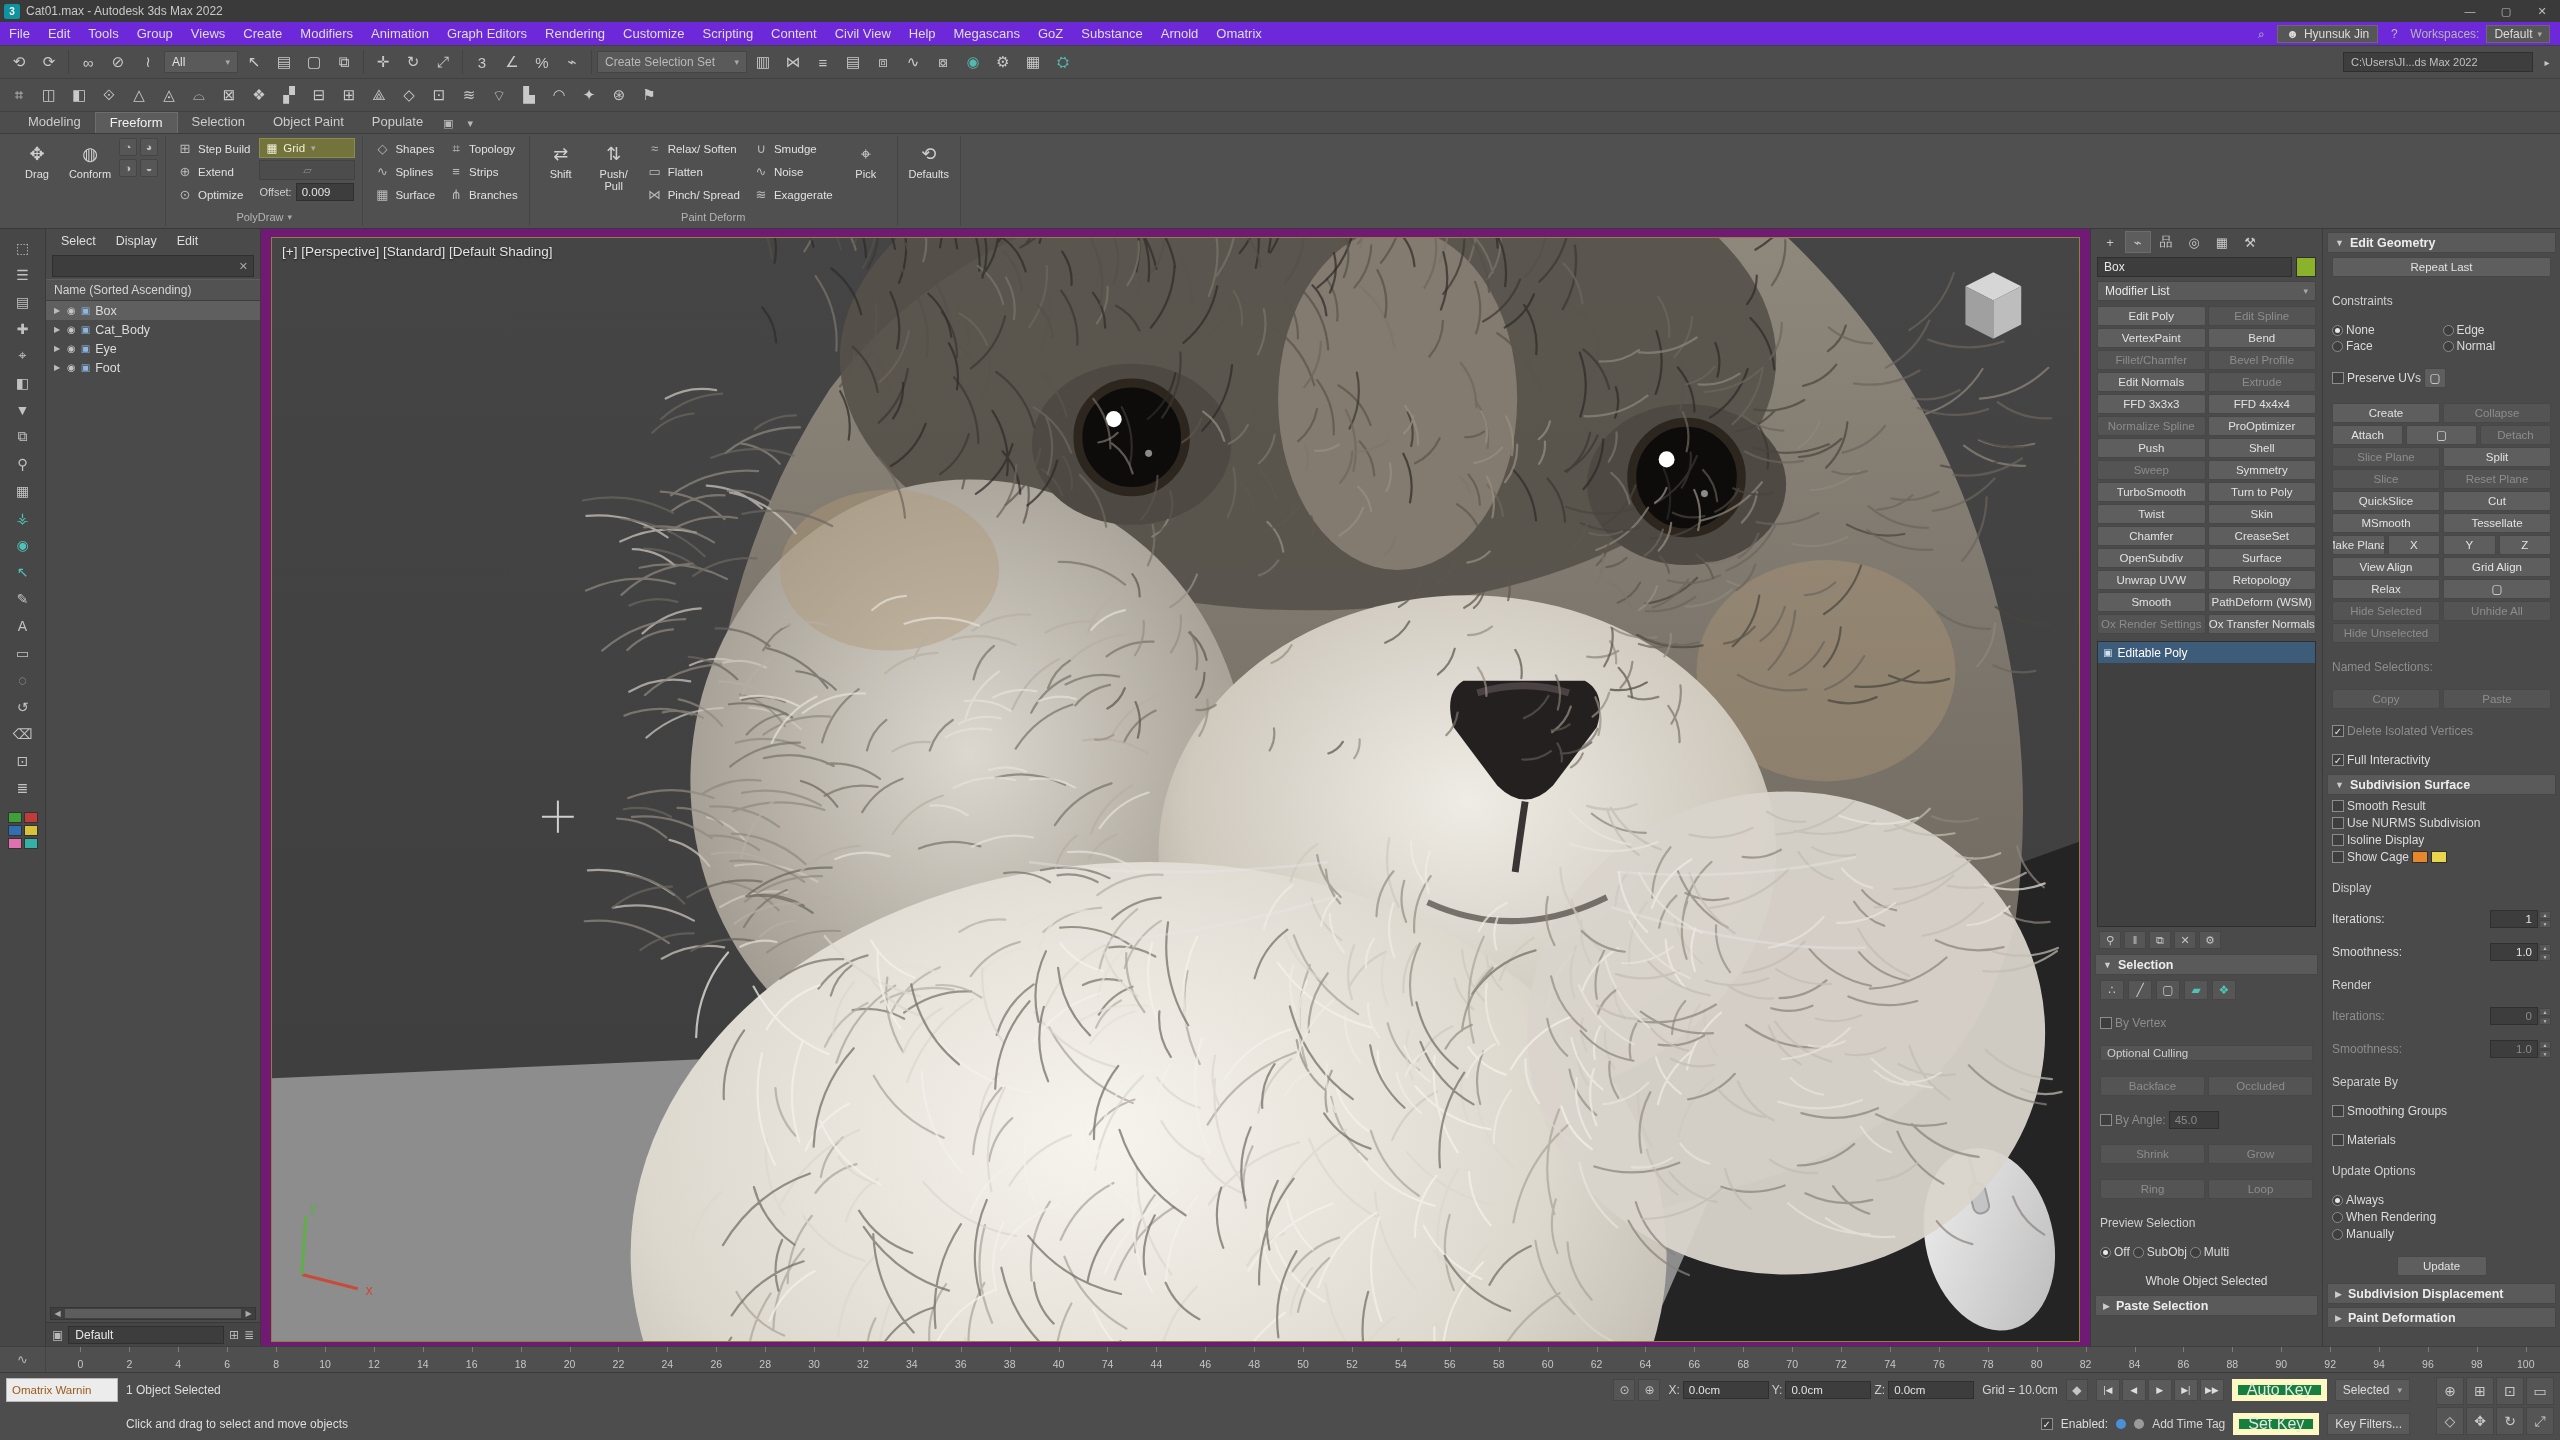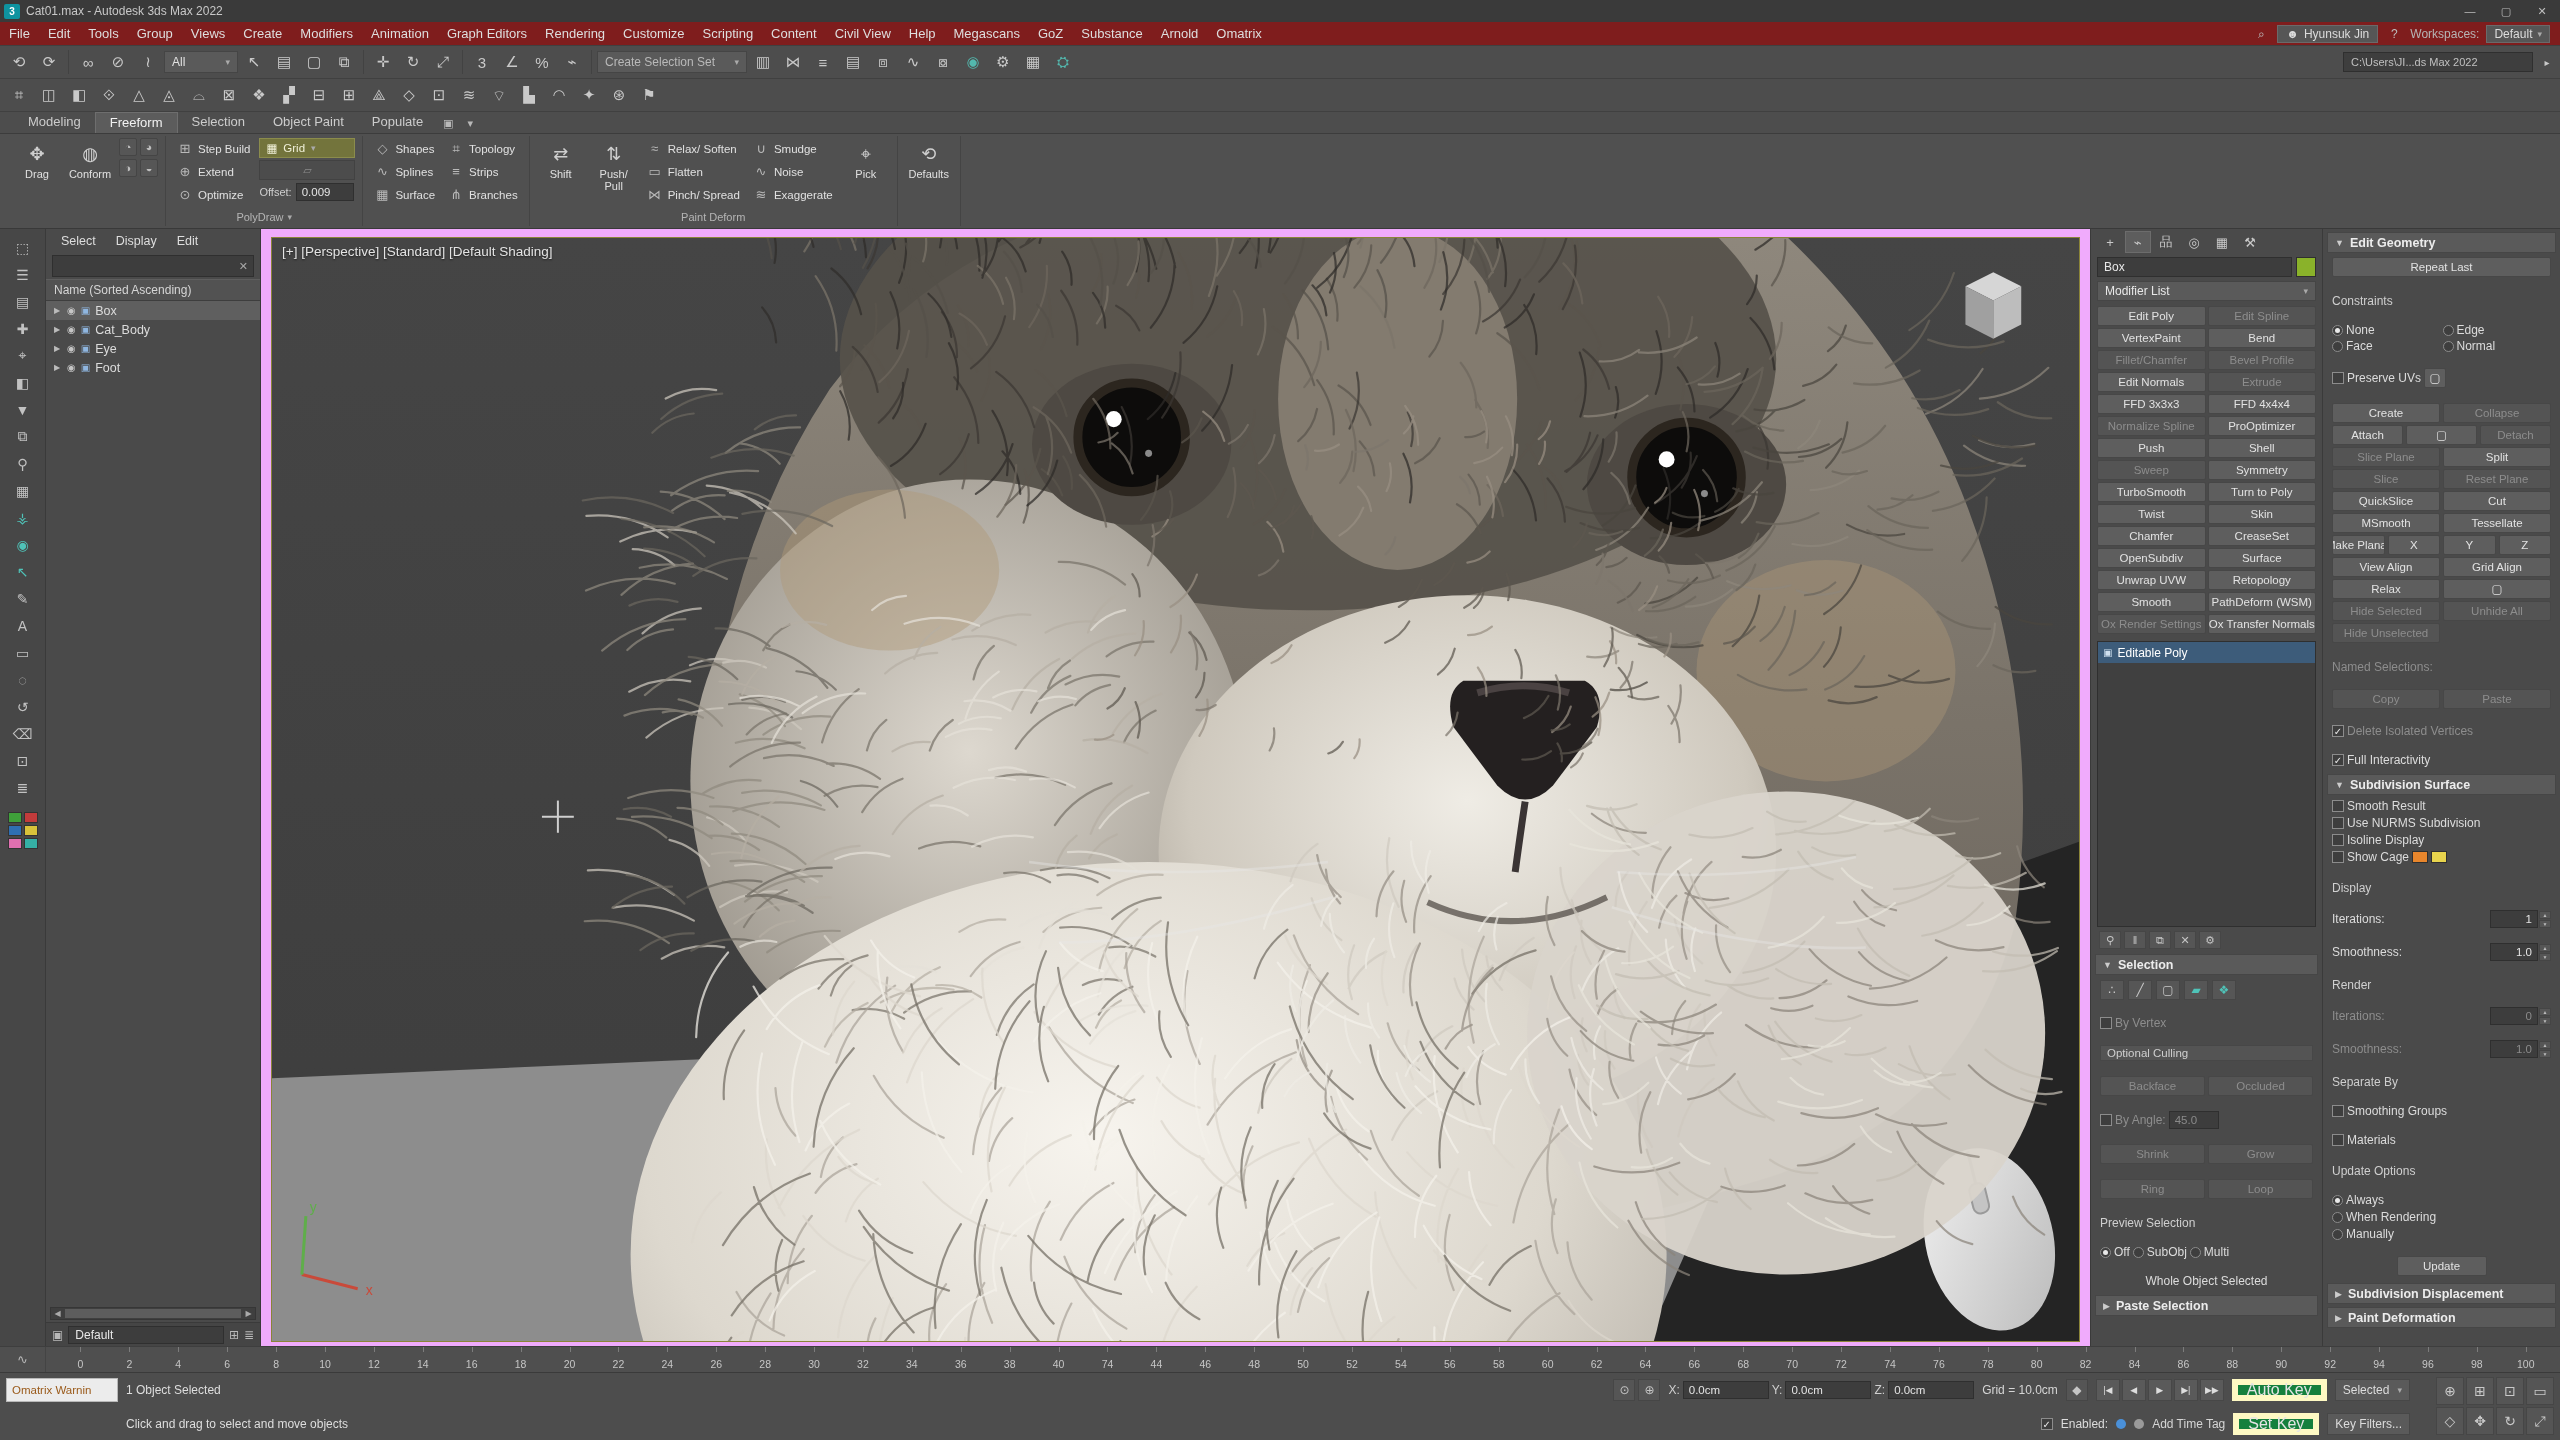--- a/index.html
+++ b/index.html
@@ -6,21 +6,21 @@
 html,body{width:2560px;height:1440px;overflow:hidden}
 body{background:#3c3c3c;font-family:"Liberation Sans","DejaVu Sans",sans-serif;color:#dcdcdc;user-select:none}
 #app{position:absolute;inset:0;display:flex;flex-direction:column}
 
 .titlebar{height:22px;background:#3a3a3a;display:flex;align-items:center;font-size:12px;color:#c8c8c8;padding-left:4px;flex:0 0 auto}
 .logo{width:16px;height:15px;background:#0e93a0;color:#fff;font-size:10px;font-weight:bold;display:flex;align-items:center;justify-content:center;border-radius:2px;margin-right:6px}
 .t-title{white-space:nowrap}
 .t-spacer{flex:1}
 .t-btn{width:36px;height:22px;display:flex;align-items:center;justify-content:center;font-size:11px;color:#bdbdbd}
 
-.menubar{height:24px;background:#7f1d1d;display:flex;align-items:center;font-size:13px;border-bottom:1px solid #404040;flex:0 0 auto}
+.menubar{height:24px;background:#6d28d9;display:flex;align-items:center;font-size:13px;border-bottom:1px solid #404040;flex:0 0 auto}
 .menu-items{display:flex;height:100%}
 .menu-item{padding:0 9px;display:flex;align-items:center;color:#dedede}
 .menu-right{margin-left:auto;display:flex;align-items:center;gap:7px;padding-right:10px}
 .mi-icon{width:18px;text-align:center;color:#bdbdbd;font-size:12px}
 .user-chip{border:1px solid #6a6a6a;background:#565656;height:18px;display:flex;align-items:center;gap:5px;padding:0 8px;font-size:12px}
 .ws-label{font-size:12px;color:#b5b5b5}
 .ws-value{border:1px solid #6a6a6a;background:#565656;height:18px;padding:0 7px;font-size:12px;display:flex;align-items:center;gap:5px}
 .dd{font-size:9px;color:#aaa}
 
 .toolbar{height:33px;background:#4d4d4d;border-bottom:1px solid #404040;display:flex;align-items:center;padding:0 5px;gap:2px;flex:0 0 auto}
@@ -71,21 +71,21 @@
 .x-arrow{width:10px;font-size:8px;color:#bbb;text-align:center}
 .x-type{color:#8fb6e0;font-size:10px}
 .x-eye{color:#c5c5c5;font-size:10px}
 .x-scroll{height:13px;margin:2px 4px;background:#3f3f3f;border:1px solid #363636;display:flex;align-items:center}
 .x-scr-arrow{width:13px;font-size:8px;color:#aaa;text-align:center}
 .x-thumb{flex:1;height:9px;background:#5d5d5d;margin:0 1px}
 .x-layerrow{height:24px;display:flex;align-items:center;gap:5px;padding:0 6px;background:#454545;border-top:1px solid #3a3a3a}
 .x-layicon{color:#b9b9b9;font-size:12px}
 .x-layerbox{flex:1;height:18px;background:#3d3d3d;border:1px solid #2f2f2f;display:flex;align-items:center;padding:0 6px;font-size:12px;color:#e8e8e8}
 
-.vp-wrap{flex:1;padding:8px 10px 4px 10px;background:#f0abfc;display:flex;min-width:0}
+.vp-wrap{flex:1;padding:8px 10px 4px 10px;background:#701a75;display:flex;min-width:0}
 .viewport{flex:1;position:relative;border:1px solid #8a8438;background:#3f3f3f;overflow:hidden}
 .vp-label{position:absolute;top:6px;left:10px;font-size:13.5px;color:#e4e4e4;z-index:5;text-shadow:0 1px 2px rgba(0,0,0,.6)}
 .catsvg{position:absolute;inset:0;width:100%;height:100%}
 
 .cp{background:#4a4a4a;border-left:1px solid #3a3a3a;display:flex;flex-direction:column;font-size:12px;flex:0 0 auto;overflow:hidden}
 .cp-a{width:232px}
 .cp-b{width:238px}
 .cp-tabs{height:26px;display:flex;align-items:center;gap:2px;padding:0 6px}
 .cp-tab{width:26px;height:22px;display:flex;align-items:center;justify-content:center;font-size:13px;color:#c9c9c9}
 .cp-tab.active{background:#5d5d5d;border:1px solid #6c6c6c}

